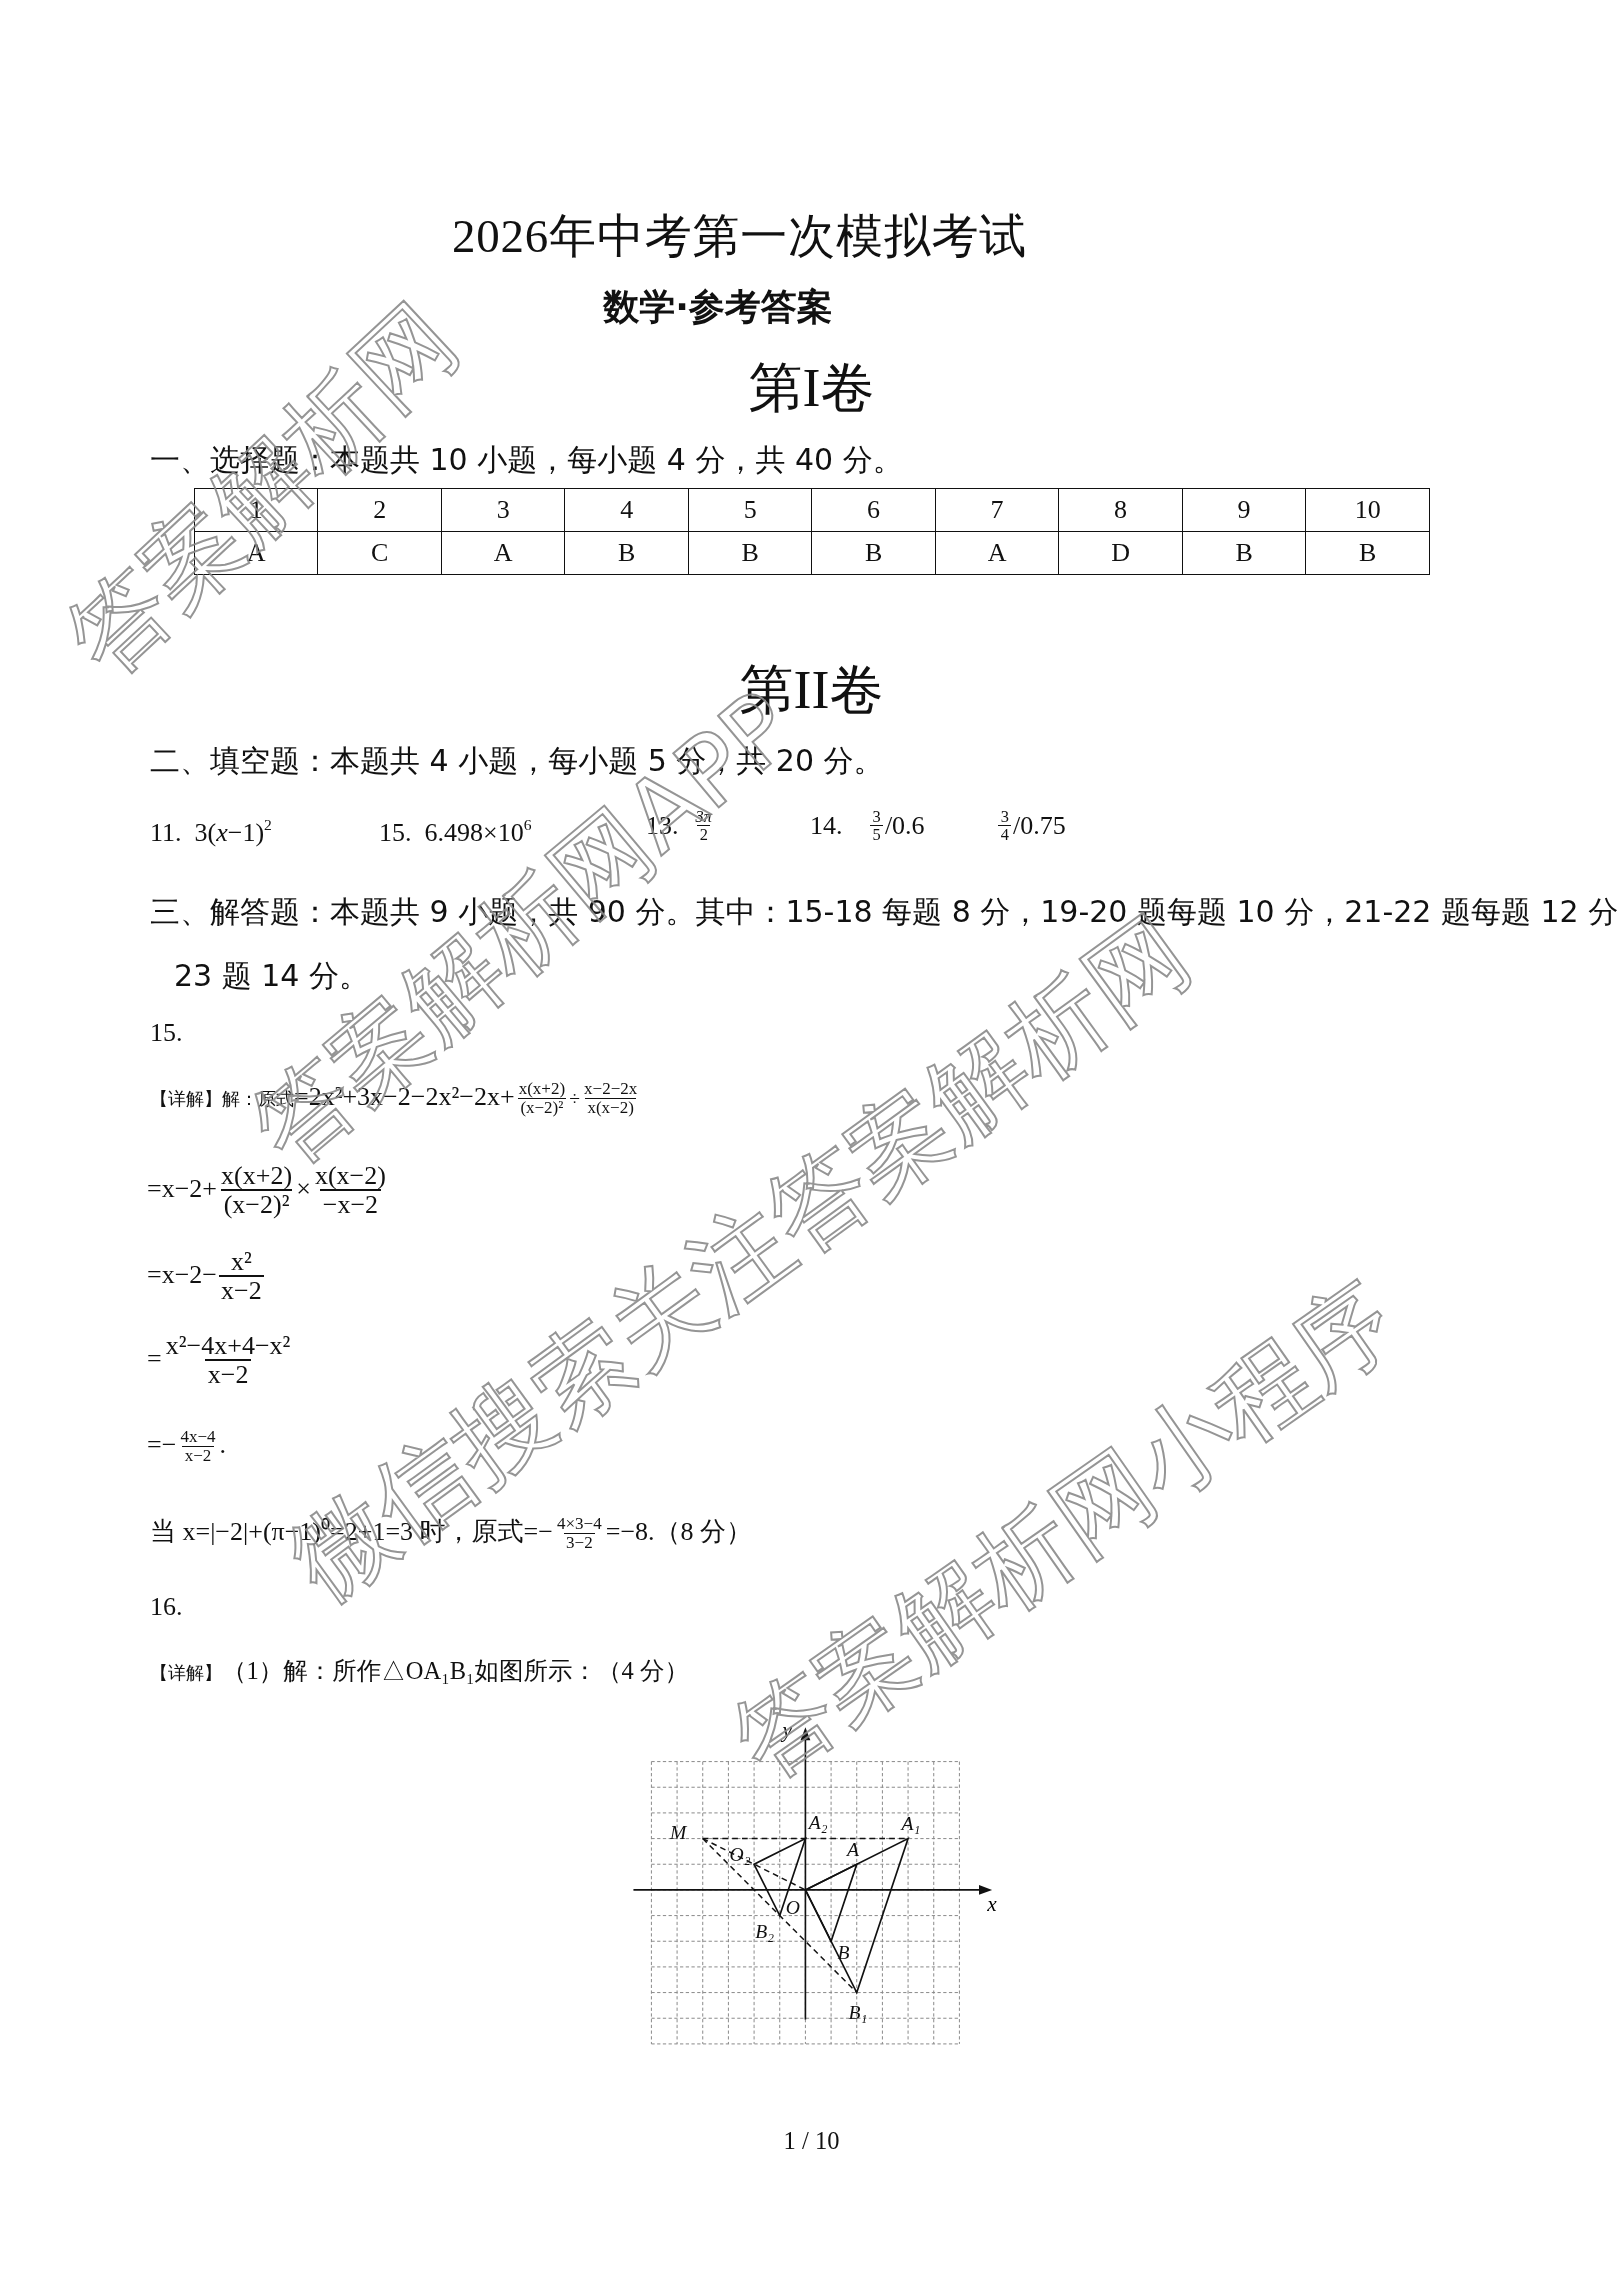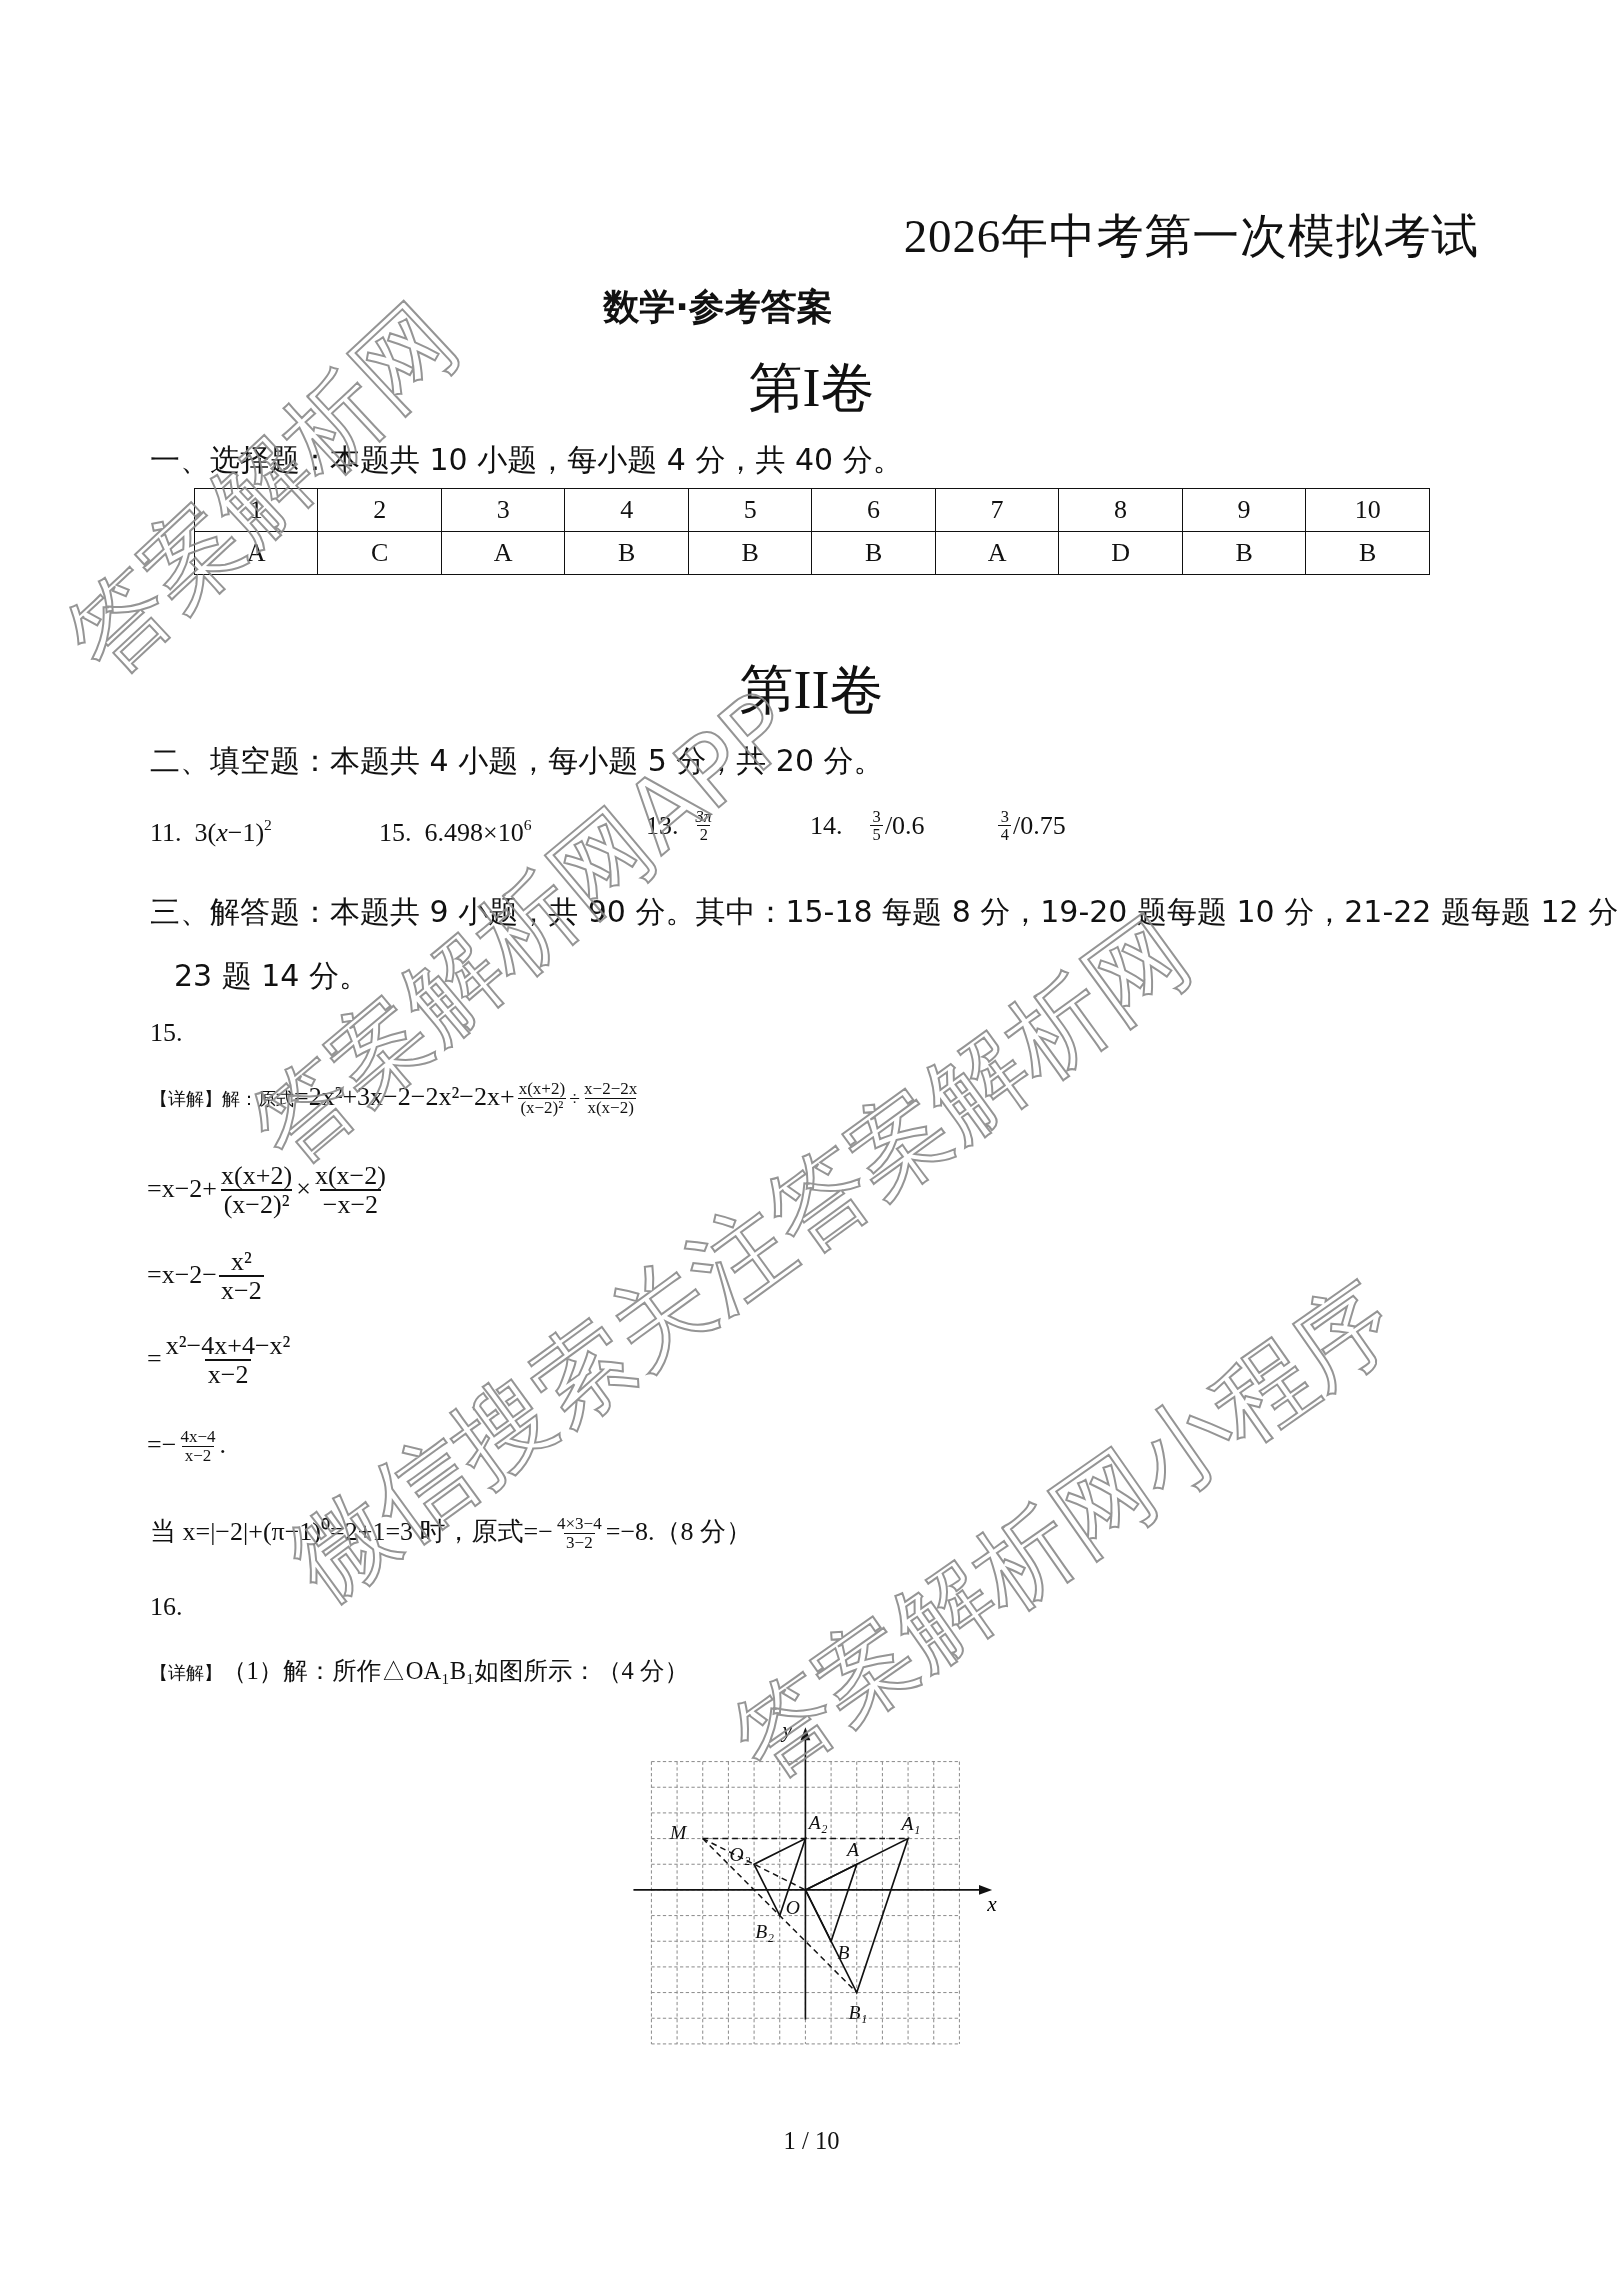--- a/index.html
+++ b/index.html
@@ -1,19 +1,19 @@
 <!DOCTYPE html>
 <html style="font-size:13px"><head>
 <meta charset="utf-8">
 <style>
   html, body { margin: 0; padding: 0; background: #ffffff; }
   body { width: 1623px; height: 2295px; position: relative; overflow: hidden;
          font-family: "Liberation Serif", "DejaVu Serif", serif; color: #111; }
   .abs { position: absolute; white-space: nowrap; }
-  .title { left: 0; width: 1479px; text-align: right; top: 205px; font-size: 47px; letter-spacing: 0.8px; }
+  .title { left: 0; width: 1479px; text-align: center; top: 205px; font-size: 47px; letter-spacing: 0.8px; }
   .subtitle { left: 0; width: 1436px; text-align: center; top: 283px; font-size: 36px; font-weight: bold;
               font-family: "DejaVu Sans", "Liberation Sans", sans-serif; }
   .vol { left: 0; width: 1623px; text-align: center; font-size: 54px; }
   .sec { font-size: 30px; left: 150px; font-family: "DejaVu Sans", "Liberation Sans", sans-serif; }
   .body-txt { font-size: 18px; font-family: Liberation Mono, monospace; }
   .it { font-style: italic; }
   table.ans { position: absolute; left: 194px; top: 488px; width: 1236px; border-collapse: collapse; }
   table.ans td { border: 1.6px solid #111; width: 124px; height: 42px; text-align: center;
                  font-size: 26px; font-family: "Liberation Serif", serif; padding: 0; }
   .frac { display: inline-flex; flex-direction: column; align-items: center; vertical-align: middle; margin: 0 1.6px; }

